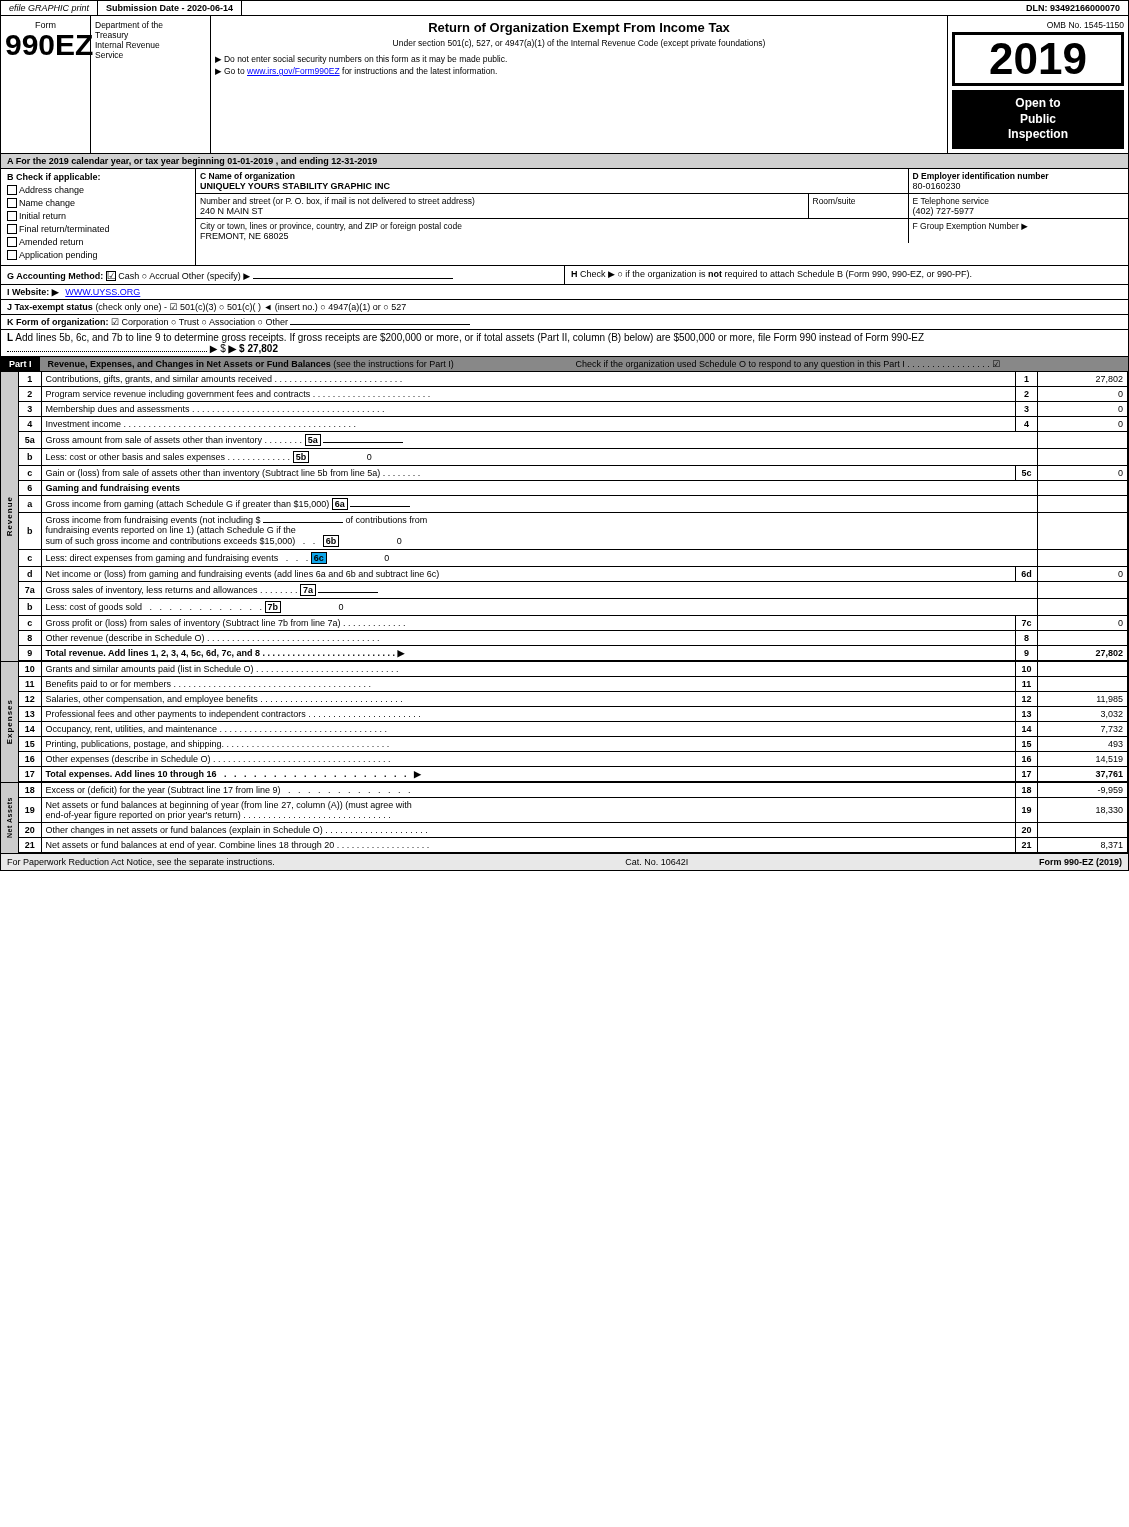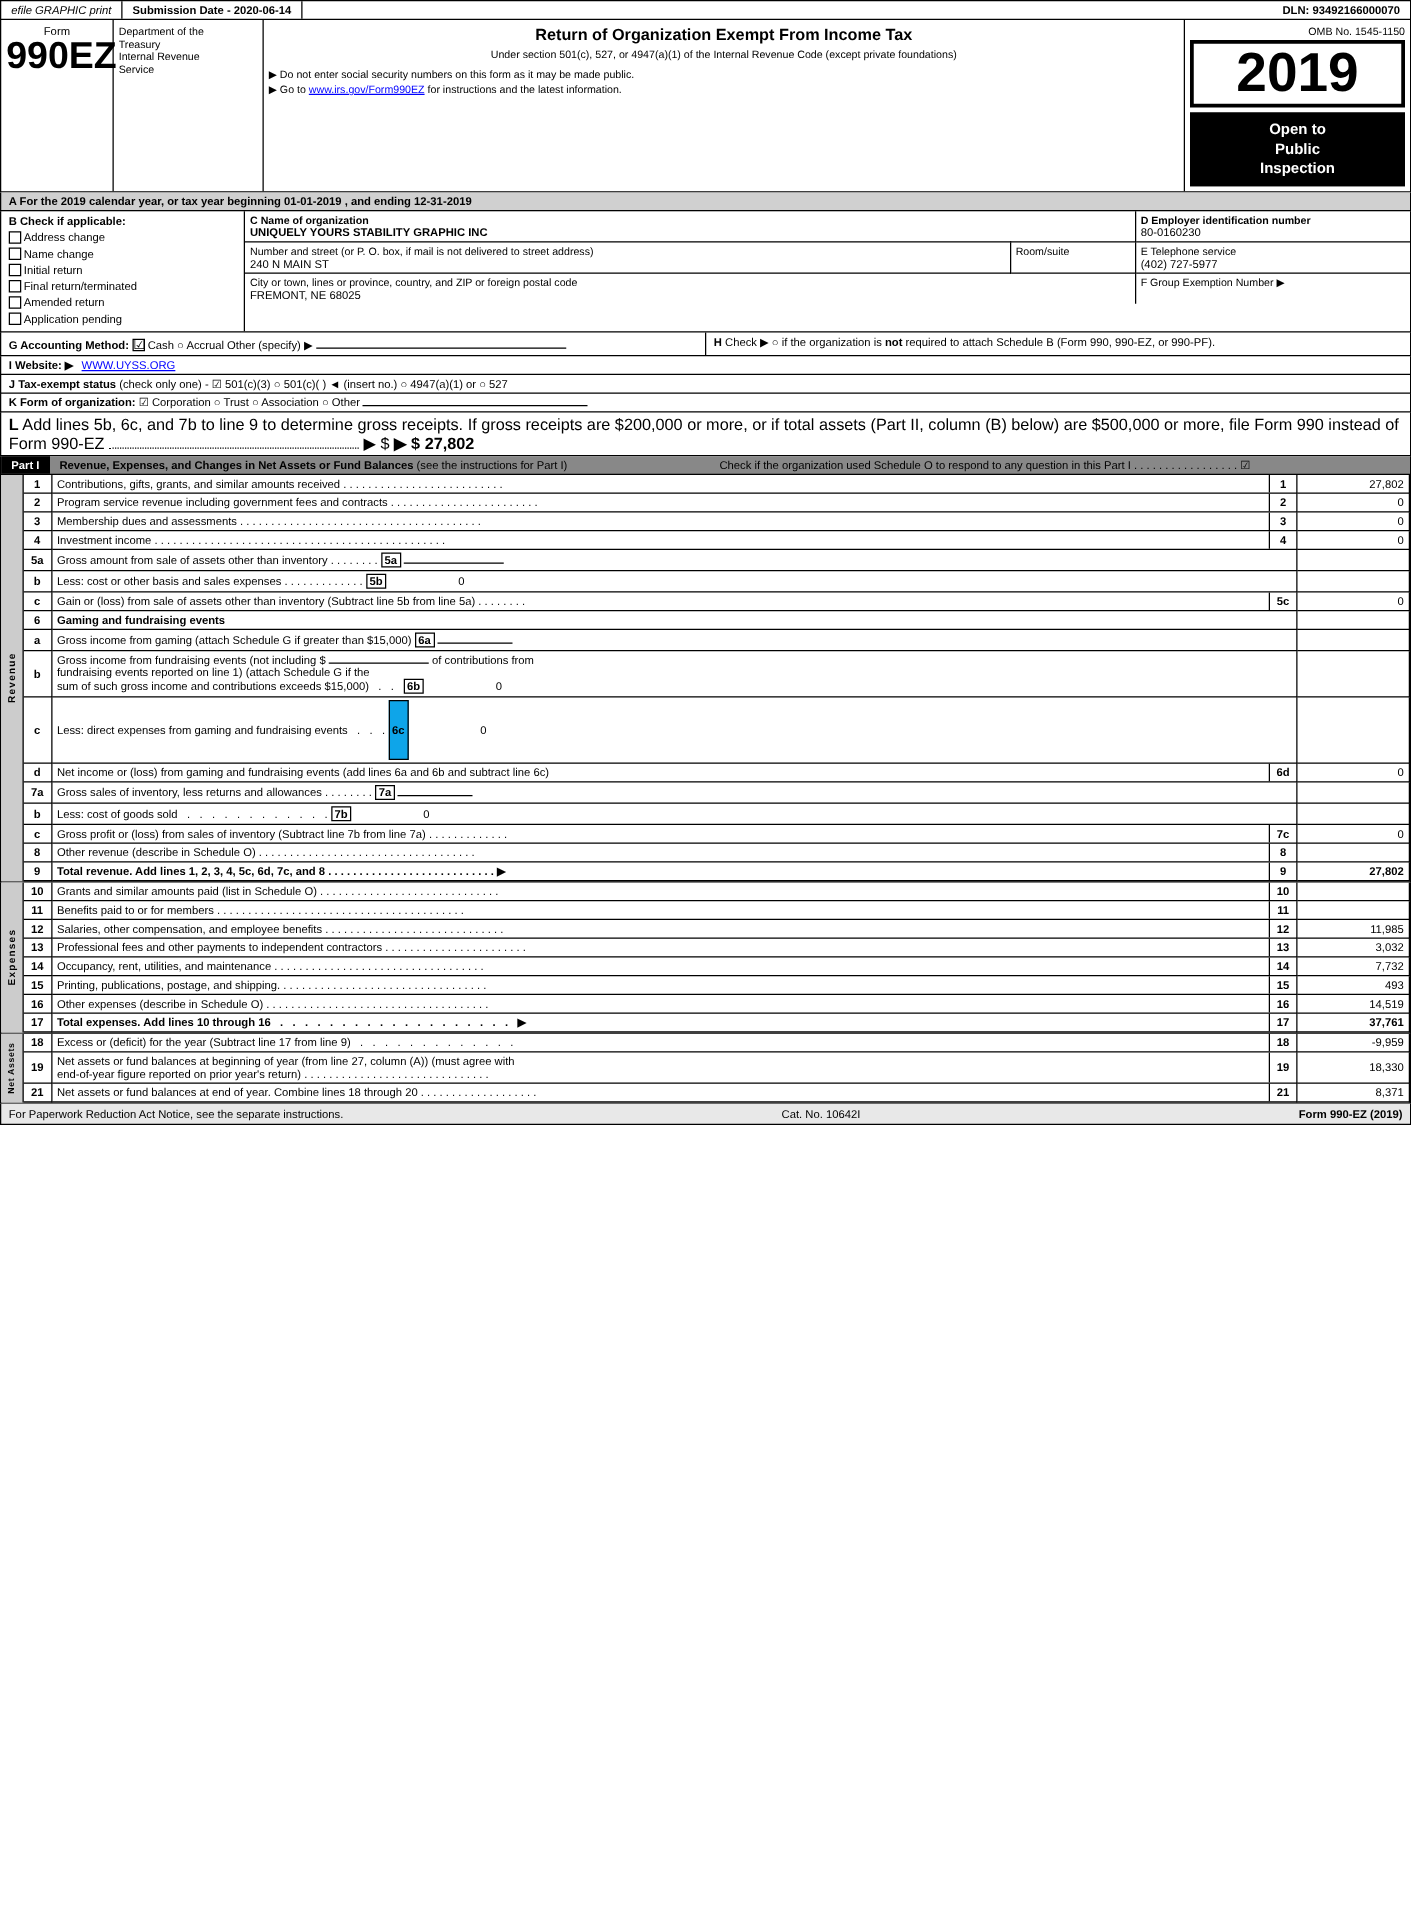--- a/index.html
+++ b/index.html
@@ -154,21 +154,21 @@
   </div>
 
   <div style="border:1px solid #000; border-top:none; padding:2px 6px; font-size:9px;">
     <span><strong>J Tax-exempt status</strong> (check only one) - ☑ 501(c)(3) ○ 501(c)(  ) ◄ (insert no.) ○ 4947(a)(1) or ○ 527</span>
   </div>
 
   <div style="border:1px solid #000; border-top:none; padding:2px 6px; font-size:9px;">
     <span><strong>K Form of organization:</strong>  ☑ Corporation  ○ Trust  ○ Association  ○ Other <span style="display:inline-block; width:180px; border-bottom:1px solid #000;"></span></span>
   </div>
 
-  <div style="border:1px solid #000; border-top:none; padding:2px 6px; font-size:13px;">
+  <div style="border:1px solid #000; border-top:none; padding:2px 6px; font-size:10px;">
     <span><strong>L</strong> Add lines 5b, 6c, and 7b to line 9 to determine gross receipts. If gross receipts are $200,000 or more, or if total assets (Part II, column (B) below) are $500,000 or more, file Form 990 instead of Form 990-EZ <span style="display:inline-block; width:200px; border-bottom:1px dotted #000;"></span> ▶ $ <span style="font-weight:bold;">▶ $ 27,802</span></span>
   </div>
 
   <div style="border:1px solid #000; border-top:none; display:flex; background:#888; align-items:center;">
     <div style="background:#000; color:#fff; font-weight:bold; font-size:9px; padding:2px 8px; margin-right:8px;">Part I</div>
     <div style="font-size:9px; font-weight:bold;">Revenue, Expenses, and Changes in Net Assets or Fund Balances <span style="font-weight:normal;">(see the instructions for Part I)</span></div>
     <div style="flex:1; text-align:center; padding-right:6px; font-size:9px;">Check if the organization used Schedule O to respond to any question in this Part I  . . . . . . . . . . . . . . . . . ☑</div>
   </div>
 
   <div style="display:flex; border:1px solid #000; border-top:none;">
@@ -259,21 +259,21 @@
             <span style="display:inline-block; border:1px solid #000; padding:0 2px; font-weight:bold; background:#fff;">6b</span>
             <span style="display:inline-block; min-width:60px; text-align:right;">0</span>
           </td>
           <td style="width:22px; border-right:1px solid #000; border-bottom:1px solid #000; padding:2px;"></td>
           <td style="width:90px; border-bottom:1px solid #000; border-right:1px solid #000; padding:2px 4px;"></td>
         </tr>
 
         <tr>
           <td style="width:22px; border-right:1px solid #000; border-bottom:1px solid #000; text-align:center; padding:2px; font-weight:bold;">c</td>
           <td style="border-bottom:1px solid #000; padding:2px 4px;">Less: direct expenses from gaming and fundraising events &nbsp; . &nbsp; . &nbsp; . 
-            <span style="display:inline-block; border:1px solid #000; padding:18px 2px; font-weight:bold; background:#0ea5e9;">6c</span>
+            <span style="display:inline-block; border:1px solid #000; padding:0 2px; font-weight:bold; background:#0ea5e9;">6c</span>
             <span style="display:inline-block; min-width:60px; text-align:right;">0</span>
           </td>
           <td style="width:22px; border-right:1px solid #000; border-bottom:1px solid #000; padding:2px;"></td>
           <td style="width:90px; border-bottom:1px solid #000; border-right:1px solid #000; padding:2px 4px;"></td>
         </tr>
 
         <tr>
           <td style="width:22px; border-right:1px solid #000; border-bottom:1px solid #000; text-align:center; padding:2px; font-weight:bold;">d</td>
           <td style="border-bottom:1px solid #000; padding:2px 4px;">Net income or (loss) from gaming and fundraising events (add lines 6a and 6b and subtract line 6c)</td>
           <td style="width:22px; border:1px solid #000; border-top:none; text-align:center; font-weight:bold; padding:2px;">6d</td>
@@ -409,20 +409,26 @@
         </tr>
 
         <tr>
           <td style="width:22px; border-right:1px solid #000; border-bottom:1px solid #000; text-align:center; padding:2px; font-weight:bold;">19</td>
           <td style="border-bottom:1px solid #000; padding:2px 4px;">Net assets or fund balances at beginning of year (from line 27, column (A)) (must agree with<br>
           end-of-year figure reported on prior year's return) . . . . . . . . . . . . . . . . . . . . . . . . . . . . . .</td>
           <td style="width:22px; border:1px solid #000; border-top:none; text-align:center; font-weight:bold; padding:2px;">19</td>
           <td style="width:90px; border-bottom:1px solid #000; border-right:1px solid #000; text-align:right; padding:2px 4px;">18,330</td>
         </tr>
 
+        <tr>
+          <td style="width:22px; border-right:1px solid #000; border-bottom:1px solid #000; text-align:center; padding:2px; font-weight:bold;">20</td>
+          <td style="border-bottom:1px solid #000; padding:2px 4px;">Other changes in net assets or fund balances (explain in Schedule O) . . . . . . . . . . . . . . . . . . . . .</td>
+          <td style="width:22px; border:1px solid #000; border-top:none; text-align:center; font-weight:bold; padding:2px;">20</td>
+          <td style="width:90px; border-bottom:1px solid #000; border-right:1px solid #000; padding:2px 4px;"></td>
+        </tr>
 
         <tr>
           <td style="width:22px; border-right:1px solid #000; border-bottom:1px solid #000; text-align:center; padding:2px; font-weight:bold;">21</td>
           <td style="border-bottom:1px solid #000; padding:2px 4px;">Net assets or fund balances at end of year. Combine lines 18 through 20 . . . . . . . . . . . . . . . . . . .</td>
           <td style="width:22px; border:1px solid #000; border-top:none; text-align:center; font-weight:bold; padding:2px;">21</td>
           <td style="width:90px; border-bottom:1px solid #000; border-right:1px solid #000; text-align:right; padding:2px 4px;">8,371</td>
         </tr>
       </tbody>
         </table>
     </div>

